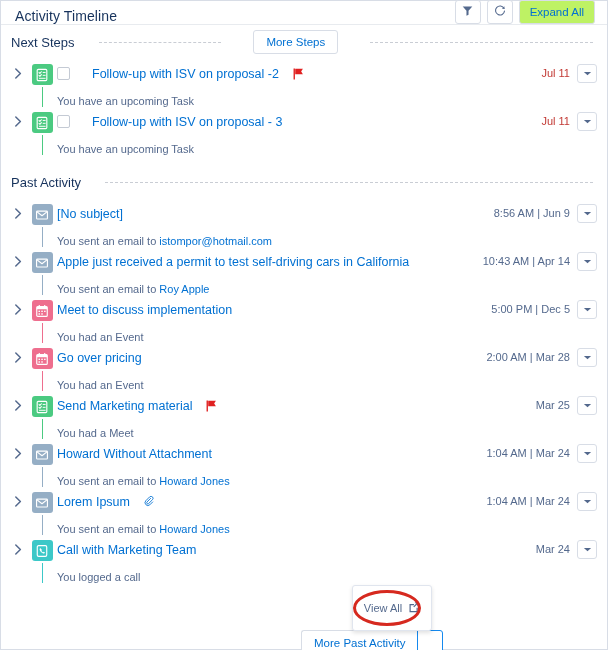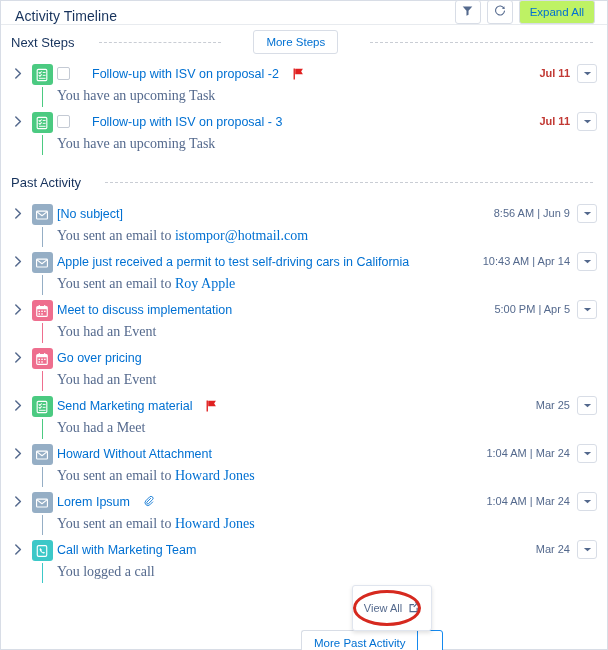--- a/index.html
+++ b/index.html
@@ -154,41 +154,40 @@
   .tl-subject {
     color: #0070d2;
     font-size: 12.5px;
     text-decoration: none;
     cursor: pointer;
     white-space: nowrap;
   }
   .flag-icon { flex: 0 0 auto; display:inline-flex; align-items:center; }
   .clip-icon { flex: 0 0 auto; display:inline-flex; align-items:center; color:#0070d2; }
   .tl-row2 {
-    margin-top: 5px;
-    font-size: 14px;
+    margin-top: 12px;
+    font-size: 11px;
     color: #54698d;
-    font-family: Liberation Serif, serif;
   }
   .tl-link { color: #0070d2; text-decoration: none; cursor: pointer; }
 
   .tl-meta {
     flex: 0 0 auto;
     display: flex; align-items: flex-start;
     gap: 7px;
     padding-top: 5px;
     padding-right: 10px;
   }
   .tl-date {
     font-size: 11px;
     color: #54698d;
     white-space: nowrap;
     line-height: 19px;
   }
-  .tl-date.overdue { color: #c23934; font-weight: 700; margin-left: 13px; }
+  .tl-date.overdue { color: #c23934; font-weight: 400; margin-left: 13px; }
   .tl-caret {
     width: 20px; height: 19px;
     border: 1px solid #d8dde6;
     border-radius: 3px;
     background: #fff;
     display: flex; align-items: center; justify-content: center;
     cursor: pointer;
     color: #54698d;
     flex: 0 0 20px;
   }
@@ -454,21 +453,21 @@
           </div>
           <div class="tl-line" style="background: rgb(238, 110, 142);"></div>
         </div>
         <div class="tl-body">
           <div class="tl-row1">
             <a class="tl-subject">Meet to discuss implementation</a>
           </div>
           <div class="tl-row2"><span>You had an Event</span></div>
         </div>
         <div class="tl-meta">
-          <span class="tl-date">5:00 PM | Apr 5</span>
+          <span class="tl-date">5:00 PM | Dec 5</span>
           <div class="tl-caret">
             <svg width="9" height="9" viewBox="0 0 10 10">
               <path d="M1 3.2l4 3.8 4-3.8z" fill="#54698d"></path>
             </svg>
           </div>
         </div>
       </div>
       <div class="tl-item">
         <div class="tl-chevron">
           <svg width="8" height="11" viewBox="0 0 8 12">
@@ -489,20 +488,28 @@
               <rect x="7.2" y="10.6" width="1.7" height="1.6" fill="#fff"></rect>
             </svg>
           </div>
           <div class="tl-line" style="background: rgb(238, 110, 142);"></div>
         </div>
         <div class="tl-body">
           <div class="tl-row1">
             <a class="tl-subject">Go over pricing</a>
           </div>
           <div class="tl-row2"><span>You had an Event</span></div>
+        </div>
+        <div class="tl-meta">
+          <span class="tl-date">2:00 AM | Mar 28</span>
+          <div class="tl-caret">
+            <svg width="9" height="9" viewBox="0 0 10 10">
+              <path d="M1 3.2l4 3.8 4-3.8z" fill="#54698d"></path>
+            </svg>
+          </div>
         </div>
       </div>
       <div class="tl-item">
         <div class="tl-chevron">
           <svg width="8" height="11" viewBox="0 0 8 12">
             <path d="M1.6 1l5 5-5 5" fill="none" stroke="#54698d" stroke-width="1.6" stroke-linecap="round" stroke-linejoin="round"></path>
           </svg>
         </div>
         <div class="tl-rail">
           <div class="tl-icon" style="background: rgb(75, 202, 129);">

